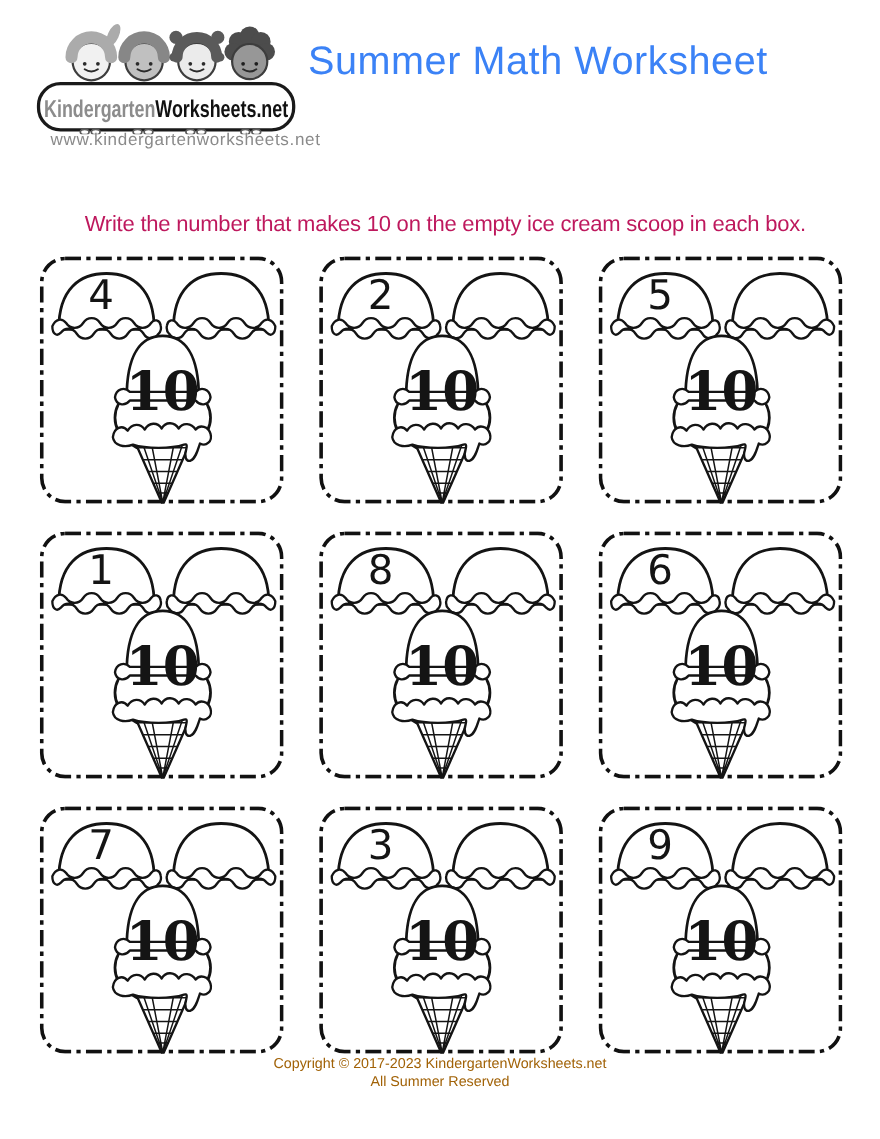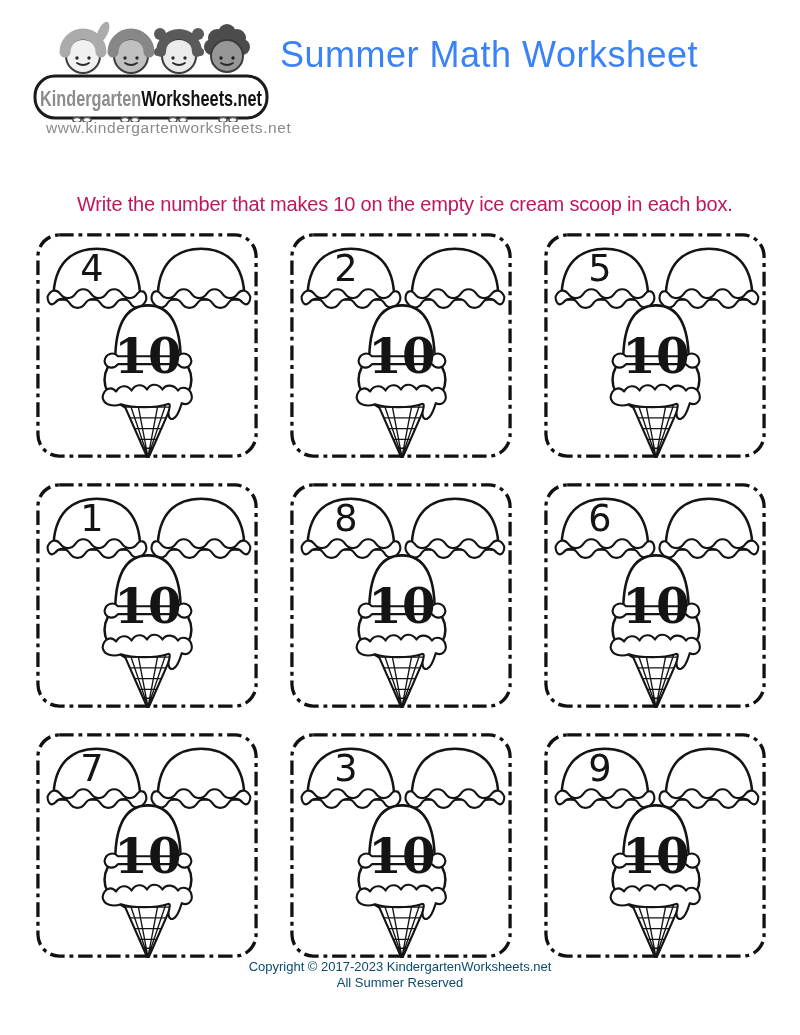--- a/index.html
+++ b/index.html
@@ -35,21 +35,21 @@
   .given-num{font-family:"DejaVu Sans",sans-serif;font-size:38px;fill:#141414;text-anchor:middle;}
   .big-ten{font-family:"DejaVu Serif",serif;font-size:50px;font-weight:bold;fill:#141414;text-anchor:middle;}
 
   
   .sign-text{font-family:"Liberation Sans",sans-serif;font-weight:bold;font-size:22px;}
   .face-stroke{stroke:#3d3d3d;stroke-width:2;}
   .smile{fill:none;stroke:#2b2b2b;stroke-width:1.8;stroke-linecap:round;}
 
   
   .footer{position:absolute;left:0;top:959px;width:800px;text-align:center;
-          font-size:13px;line-height:16px;color:#0c4a6e;}
+          font-size:13px;line-height:16px;color:#a16207;}
 </style>
 </head>
 <body>
 
 <svg width="0" height="0" style="position:absolute" aria-hidden="true">
   <defs>
     <g id="scoop-shape">
       <path class="outline" d="M7,56 C7,18 27,4 52,4 C77,4 97,18 97,56 L7,56 Z"></path>
       <path class="outline thin" d="M1,53 C4,46 10,45 14,50 C18,56 26,56 30,50 C34,44 42,44 46,50 C50,56 58,56 62,50 C66,44 74,44 78,50 C82,56 90,56 94,50 C97,46 102,47 103,52 C104,56 103,58 101,60 C97,66 90,65 87,60 C83,54 76,54 72,60 C68,66 60,66 56,60 C52,54 44,54 40,60 C36,66 28,66 24,60 C20,54 13,54 9,59 C5,63 1,60 1,53 Z"></path>
     </g>

